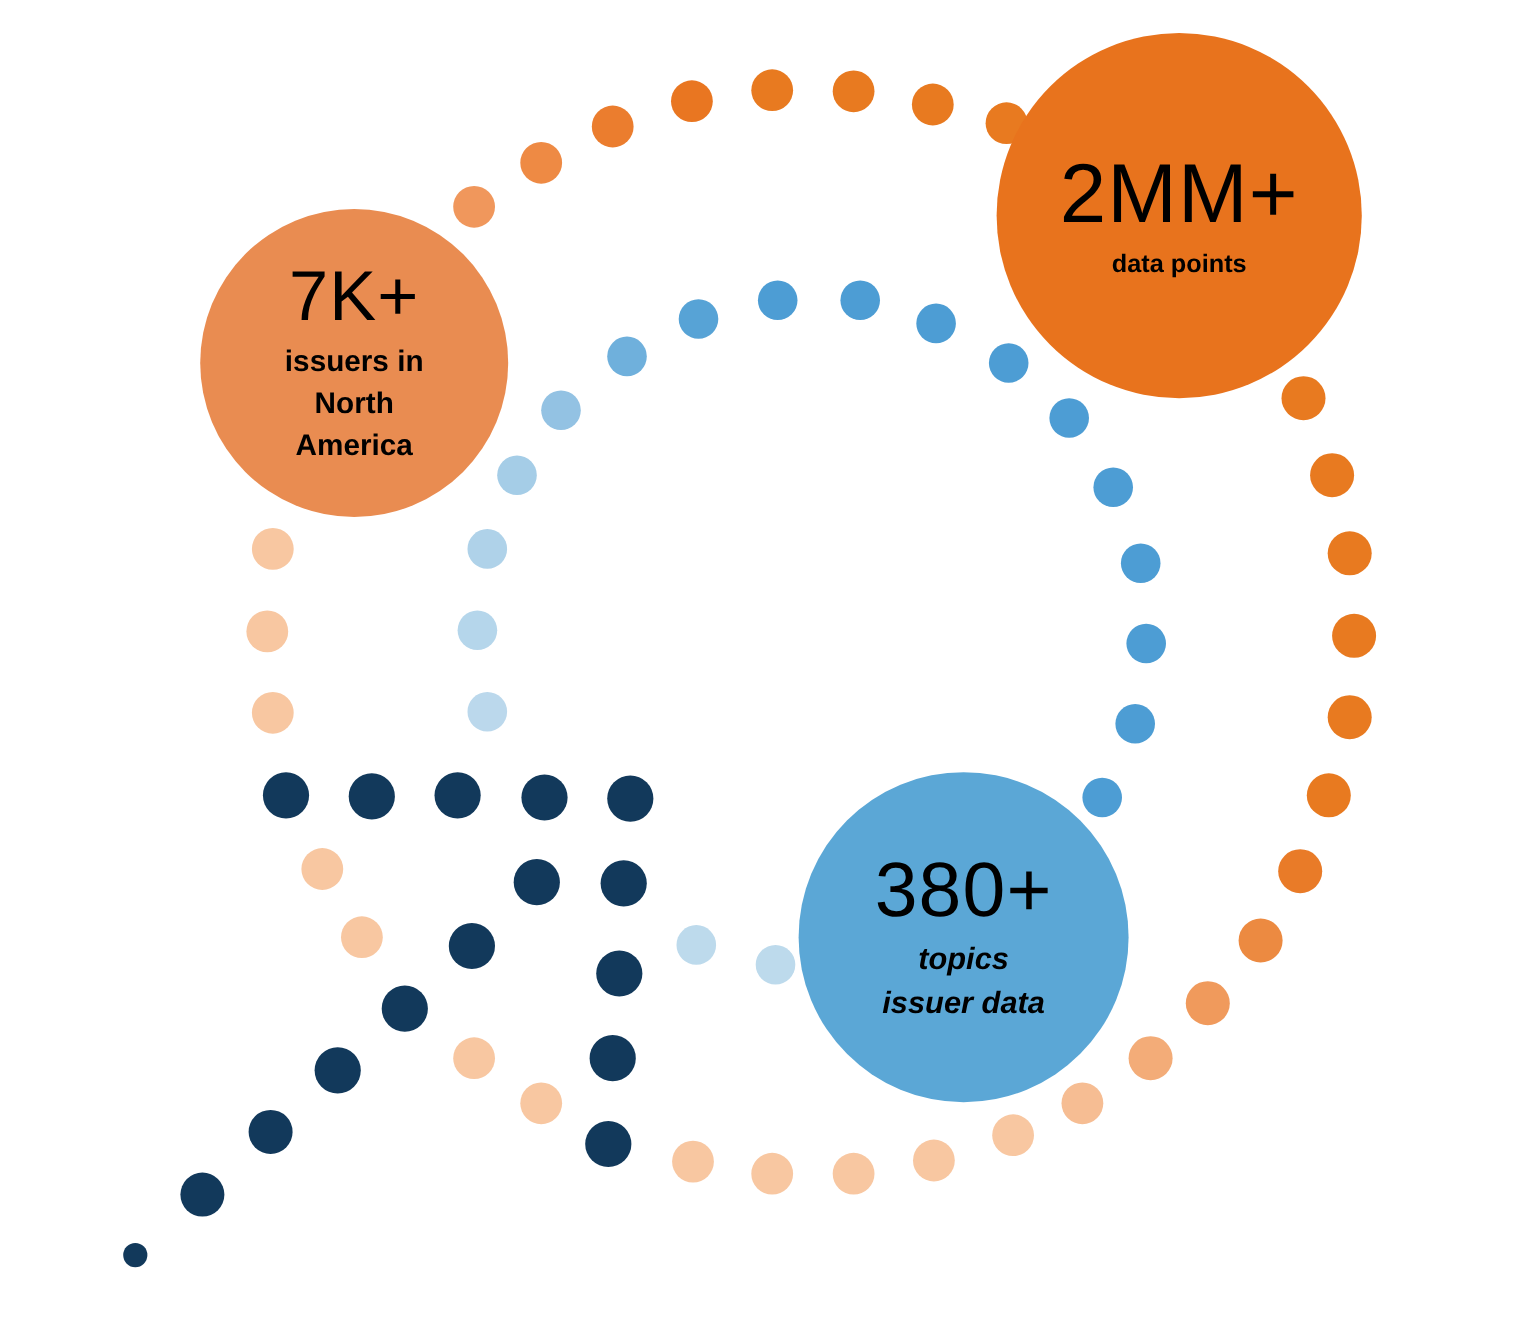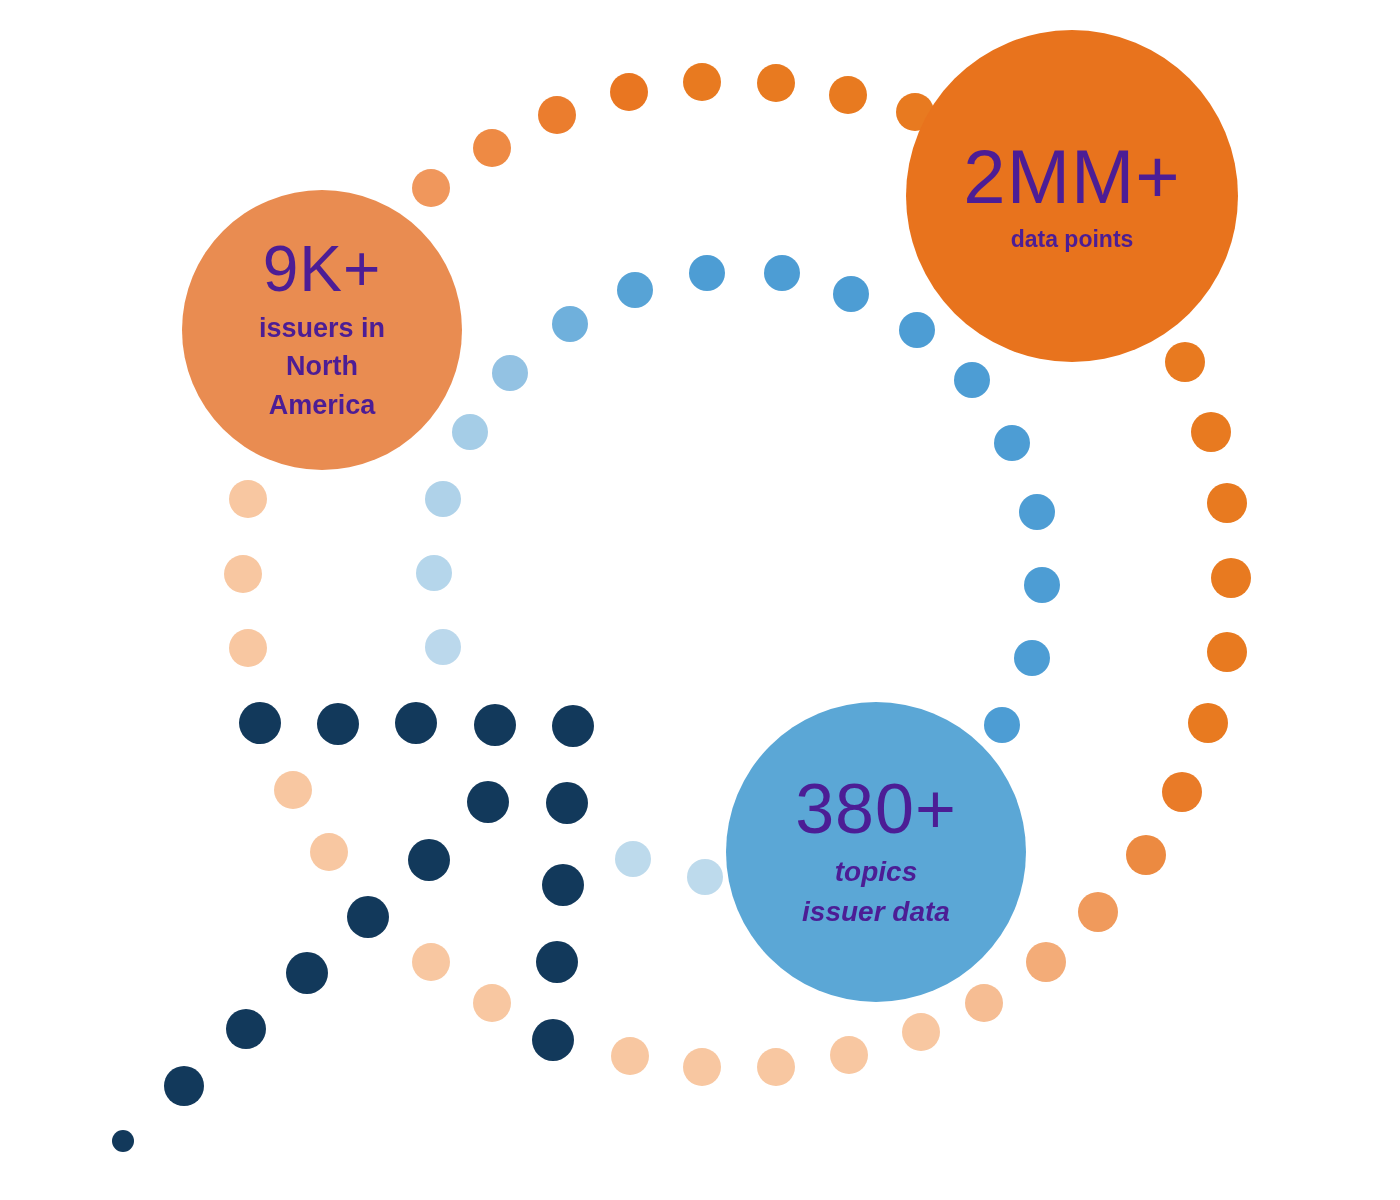--- a/index.html
+++ b/index.html
@@ -24,21 +24,21 @@
     border-radius: 50%;
   }
   .stat-circle {
     position: absolute;
     border-radius: 50%;
     display: flex;
     flex-direction: column;
     align-items: center;
     justify-content: center;
     text-align: center;
-    color: #4c1d95;
+    color: #000000;
   }
   .stat-value {
     font-weight: 300;
     line-height: 1.05;
     letter-spacing: 1px;
   }
   .stat-label {
     font-weight: 700;
     margin-top: 6px;
   }
@@ -120,21 +120,21 @@
       <div class="dot" style="left: 467px; top: 781px; width: 42px; height: 42px; background: rgb(18, 57, 91);"></div>
       <div class="dot" style="left: 408px; top: 839px; width: 42px; height: 42px; background: rgb(18, 57, 91);"></div>
       <div class="dot" style="left: 347px; top: 896px; width: 42px; height: 42px; background: rgb(18, 57, 91);"></div>
       <div class="dot" style="left: 286px; top: 952px; width: 42px; height: 42px; background: rgb(18, 57, 91);"></div>
       <div class="dot" style="left: 226px; top: 1009px; width: 40px; height: 40px; background: rgb(18, 57, 91);"></div>
       <div class="dot" style="left: 164px; top: 1066px; width: 40px; height: 40px; background: rgb(18, 57, 91);"></div>
       <div class="dot" style="left: 112px; top: 1130px; width: 22px; height: 22px; background: rgb(18, 57, 91);"></div>
     </div>
 
   <div class="stat-circle stat-issuers" style="left: 182px; top: 190px; width: 280px; height: 280px; background: rgb(233, 140, 81);">
-    <div class="stat-value">9K+</div>
+    <div class="stat-value">7K+</div>
     <div class="stat-label">
       <div>issuers in</div>
       <div>North</div>
       <div>America</div>
     </div>
   </div>
 
   <div class="stat-circle stat-datapoints" style="left: 906px; top: 30px; width: 332px; height: 332px; background: rgb(232, 115, 29);">
     <div class="stat-value">2MM+</div>
     <div class="stat-label">

